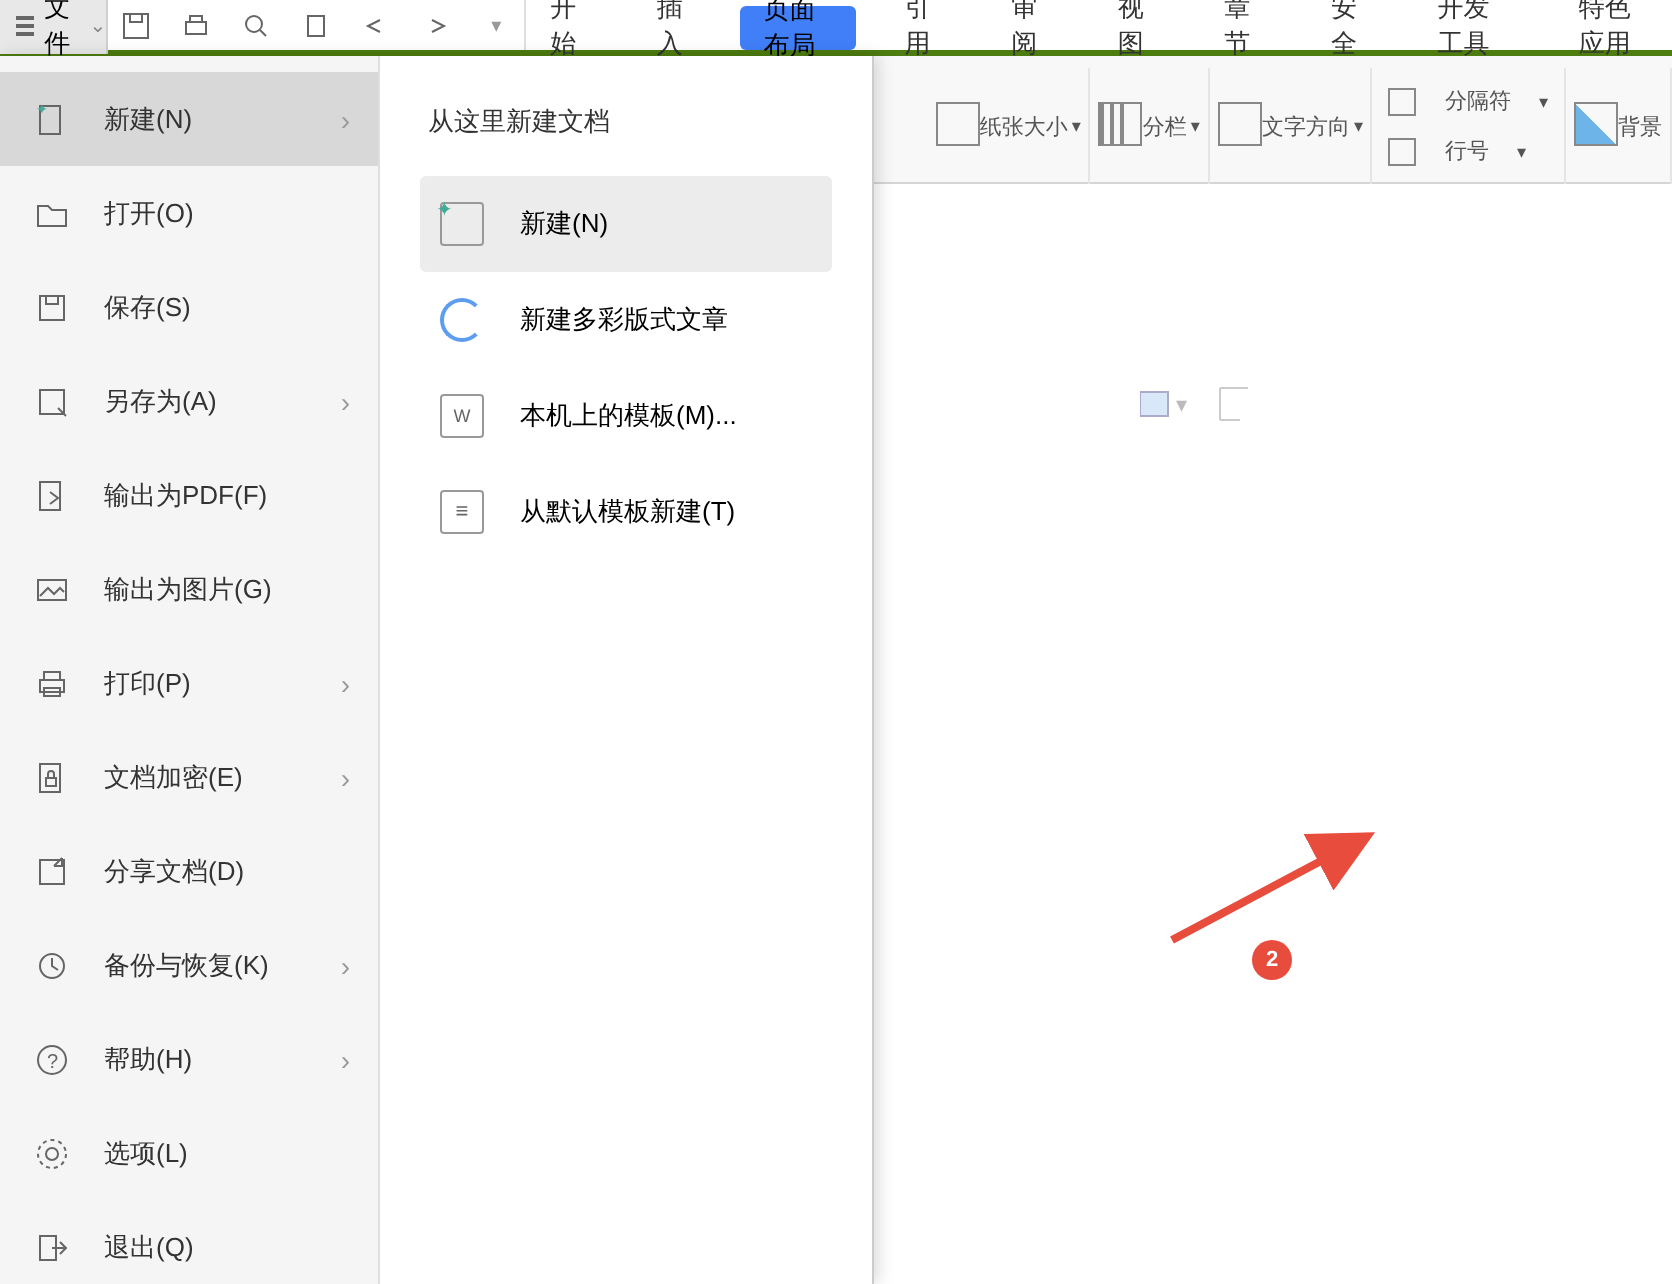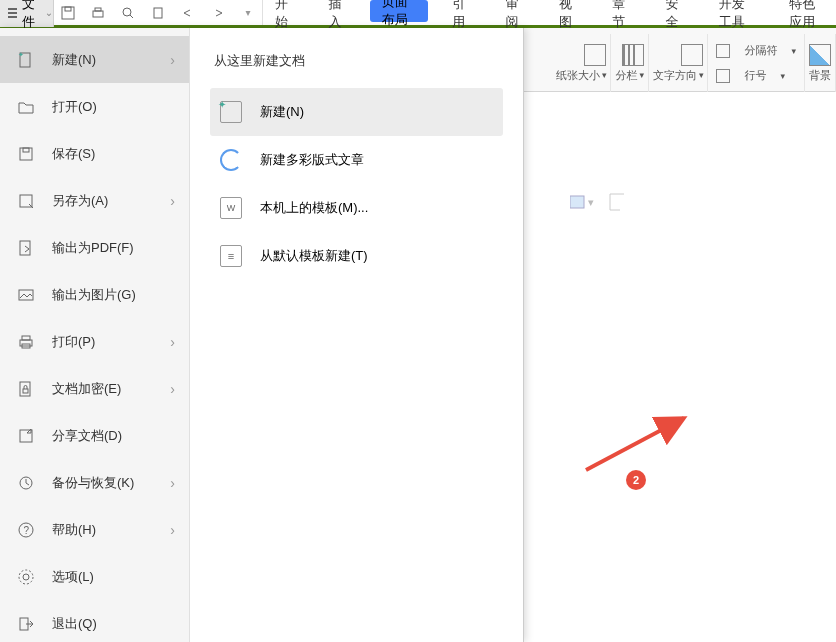--- a/index.html
+++ b/index.html
@@ -4,34 +4,34 @@
   <style>
     * { margin: 0; padding: 0; box-sizing: border-box; font-family: "Microsoft YaHei", sans-serif; }
     body { width: 836px; height: 642px; overflow: hidden; background: #fff; position: relative; }
     
     .toolbar { height: 28px; background: #fff; border-bottom: 3px solid #4d7c0f; display: flex; align-items: center; font-size: 13px; }
     .file-btn { width: 63px; height: 28px; display: flex; align-items: center; padding-left: 8px; background: #e8e8e8; border-right: 1px solid #d0d0d0; cursor: pointer; }
     .file-btn .ham { display:inline-block; width:12px; height:10px; margin-right:5px; background: linear-gradient(#666 0 2px, transparent 2px 4px, #666 4px 6px, transparent 6px 8px, #666 8px 10px); }
     .file-btn .chev { margin-left: 3px; font-size: 10px; color: #888; }
     .qat { display: flex; align-items: center; padding: 0 6px; gap: 14px; border-right: 1px solid #e0e0e0; height: 100%; }
     .qat-icon { width: 16px; height: 16px; display: flex; align-items: center; justify-content: center; }
-    .tabs { display: flex; align-items: flex-start; height: 100%; gap: 12px; }
+    .tabs { display: flex; align-items: flex-end; height: 100%; gap: 12px; }
     .tab { padding: 0 12px; height: 100%; display: flex; align-items: center; color: #333; cursor: pointer; font-size: 13px; }
     .tab.active { background: #417ff9; color: #000000; border-radius: 3px; height: 22px; }
     
     .ribbon { height: 64px; border-bottom: 1px solid #d5d5d5; display: flex; background: #f8f8f8; position: relative; }
     .ribbon-right { position: absolute; right: 0; top: 0; display: flex; height: 64px; align-items: flex-start; padding-top: 6px; }
-    .ribbon-group { display: flex; flex-direction: column; align-items: flex-end; padding: 4px 4px; font-size: 11px; color: #555; border-right: 1px solid #e5e5e5; height: 58px; justify-content: center; }
+    .ribbon-group { display: flex; flex-direction: row; align-items: center; padding: 4px 4px; font-size: 11px; color: #555; border-right: 1px solid #e5e5e5; height: 58px; justify-content: center; }
     .ribbon-group.small { flex-direction: column; align-items: flex-start; gap: 4px; height: 58px; justify-content: space-around; padding: 6px 8px; }
     .ribbon-item-small { display: flex; align-items: center; font-size: 11px; gap: 14px; }
     .rib-ico { width: 18px; height: 18px; border: 1px solid #888; display: inline-block; }
     .rib-ico-lg { width: 22px; height: 22px; border: 1px solid #888; display: inline-block; margin-bottom: 2px;}
     .rib-lbl { font-size: 11px; display:flex; align-items:center; gap:2px; }
     
-    .file-panel { position: absolute; left: 0; top: 28px; width: 524px; height: 614px; background: #fff; display: flex; z-index: 10; box-shadow: 2px 0 8px rgba(0,0,0,0.15); border-right: 1px solid #ccc; }
+    .file-panel { position: absolute; left: 0; top: 28px; width: 437px; height: 614px; background: #fff; display: flex; z-index: 10; box-shadow: 2px 0 8px rgba(0,0,0,0.15); border-right: 1px solid #ccc; }
     .file-sidebar { width: 190px; background: #f5f5f5; border-right: 1px solid #e0e0e0; padding-top: 8px; }
     .file-item { height: 47px; display: flex; align-items: center; padding-left: 16px; font-size: 13px; color: #333; cursor: pointer; position: relative; }
     .file-item.active { background: #d8d8d8; }
     .file-item.has-sub::after { content: "›"; position: absolute; right: 14px; color: #999; font-size: 14px; }
     .file-ico { width: 20px; height: 20px; margin-right: 16px; display: flex; align-items: center; justify-content: center; }
     
     .file-submenu { flex: 1; padding: 24px 20px; }
     .sub-title { font-size: 13px; color: #333; margin-bottom: 18px; padding-left: 4px; font-weight: 500; }
     .sub-item { height: 48px; display: flex; align-items: center; padding-left: 10px; font-size: 13px; cursor: pointer; border-radius: 3px; }
     .sub-item.active { background: #ececec; }

